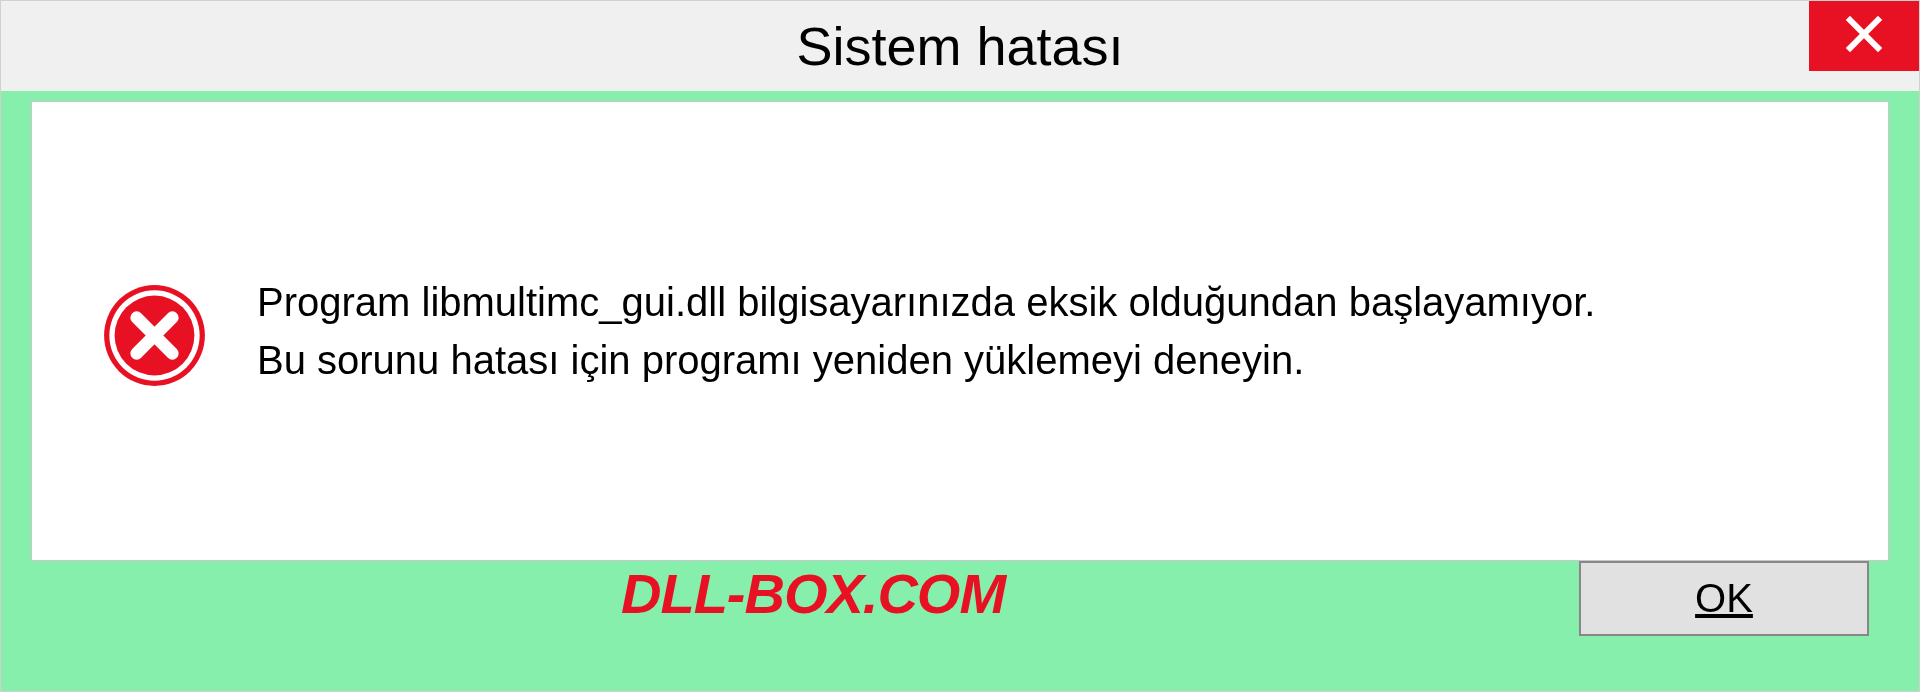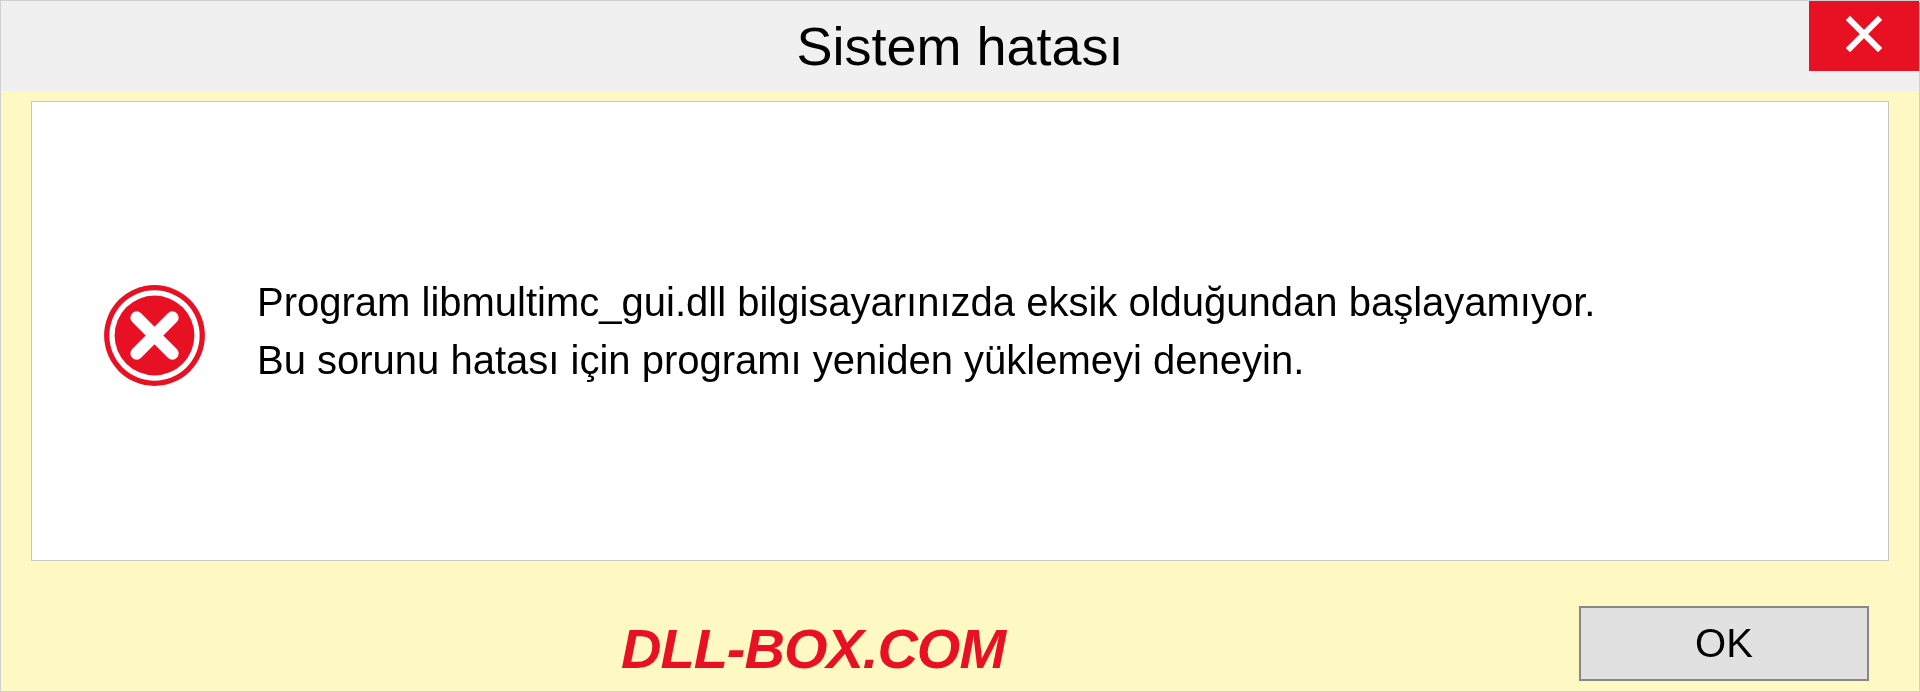--- a/index.html
+++ b/index.html
@@ -10,21 +10,21 @@
     body {
       font-family: "Segoe UI", Tahoma, Arial, sans-serif;
       background: #ffffff;
       width: 1920px;
       height: 692px;
       overflow: hidden;
     }
     .dialog {
       width: 1920px;
       height: 692px;
-      background: #fef9c3;
+      background: #86efac;
       border: 1px solid #d0d0d0;
       position: relative;
       display: flex;
       flex-direction: column;
     }
     .titlebar {
       height: 90px;
       display: flex;
       align-items: center;
       justify-content: center;
@@ -78,21 +78,21 @@
       font-size: 40px;
       line-height: 1.45;
       color: #000;
     }
     .message-line {
       display: block;
     }
     .footer {
       height: 130px;
       display: flex;
-      align-items: flex-end;
+      align-items: flex-start;
       justify-content: flex-end;
       padding: 0 50px 10px 28px;
       position: relative;
     }
     .watermark {
       position: absolute;
       left: 620px;
       font-size: 56px;
       font-weight: 800;
       font-style: italic;
@@ -102,20 +102,21 @@
     }
     .ok-button {
       width: 290px;
       height: 75px;
       background: #e1e1e1;
       border: 2px solid #888888;
       font-size: 40px;
       font-family: inherit;
       cursor: pointer;
       color: #000;
+      text-decoration: underline;
     }
   </style>
 </head>
 <body>
 
 <div class="dialog">
   <div class="titlebar">
     <div class="title">Sistem hatası</div>
     <div class="close-button">
       <span>

